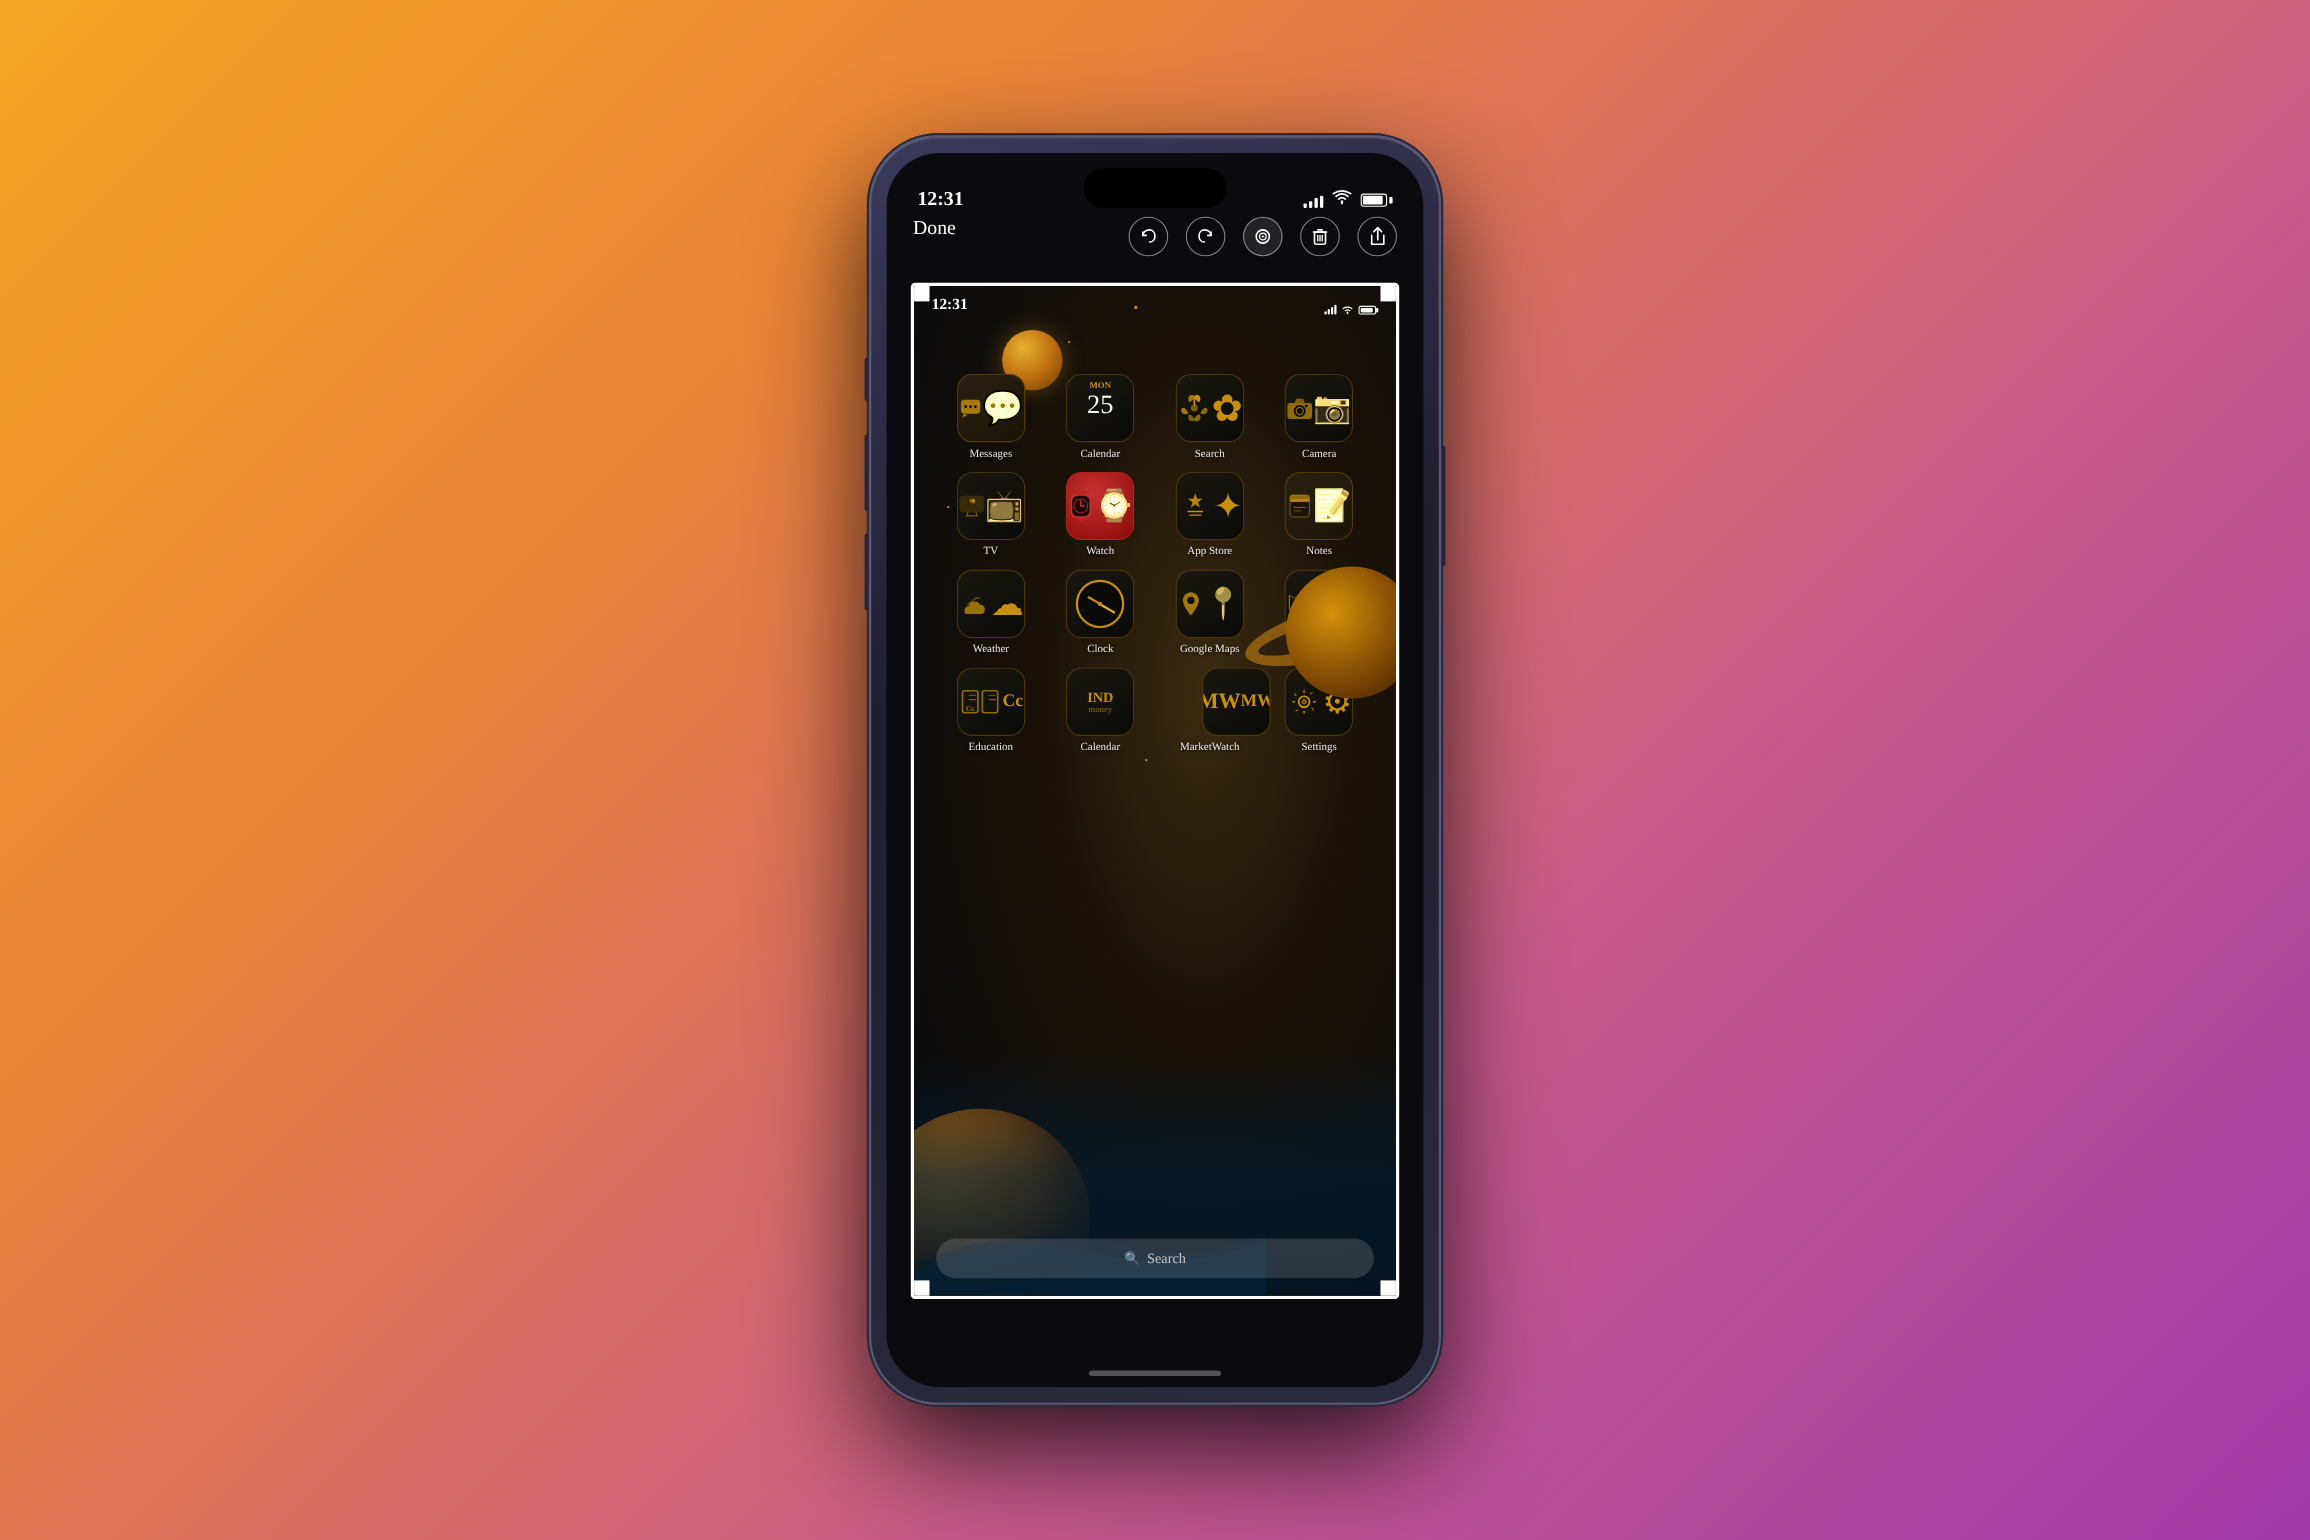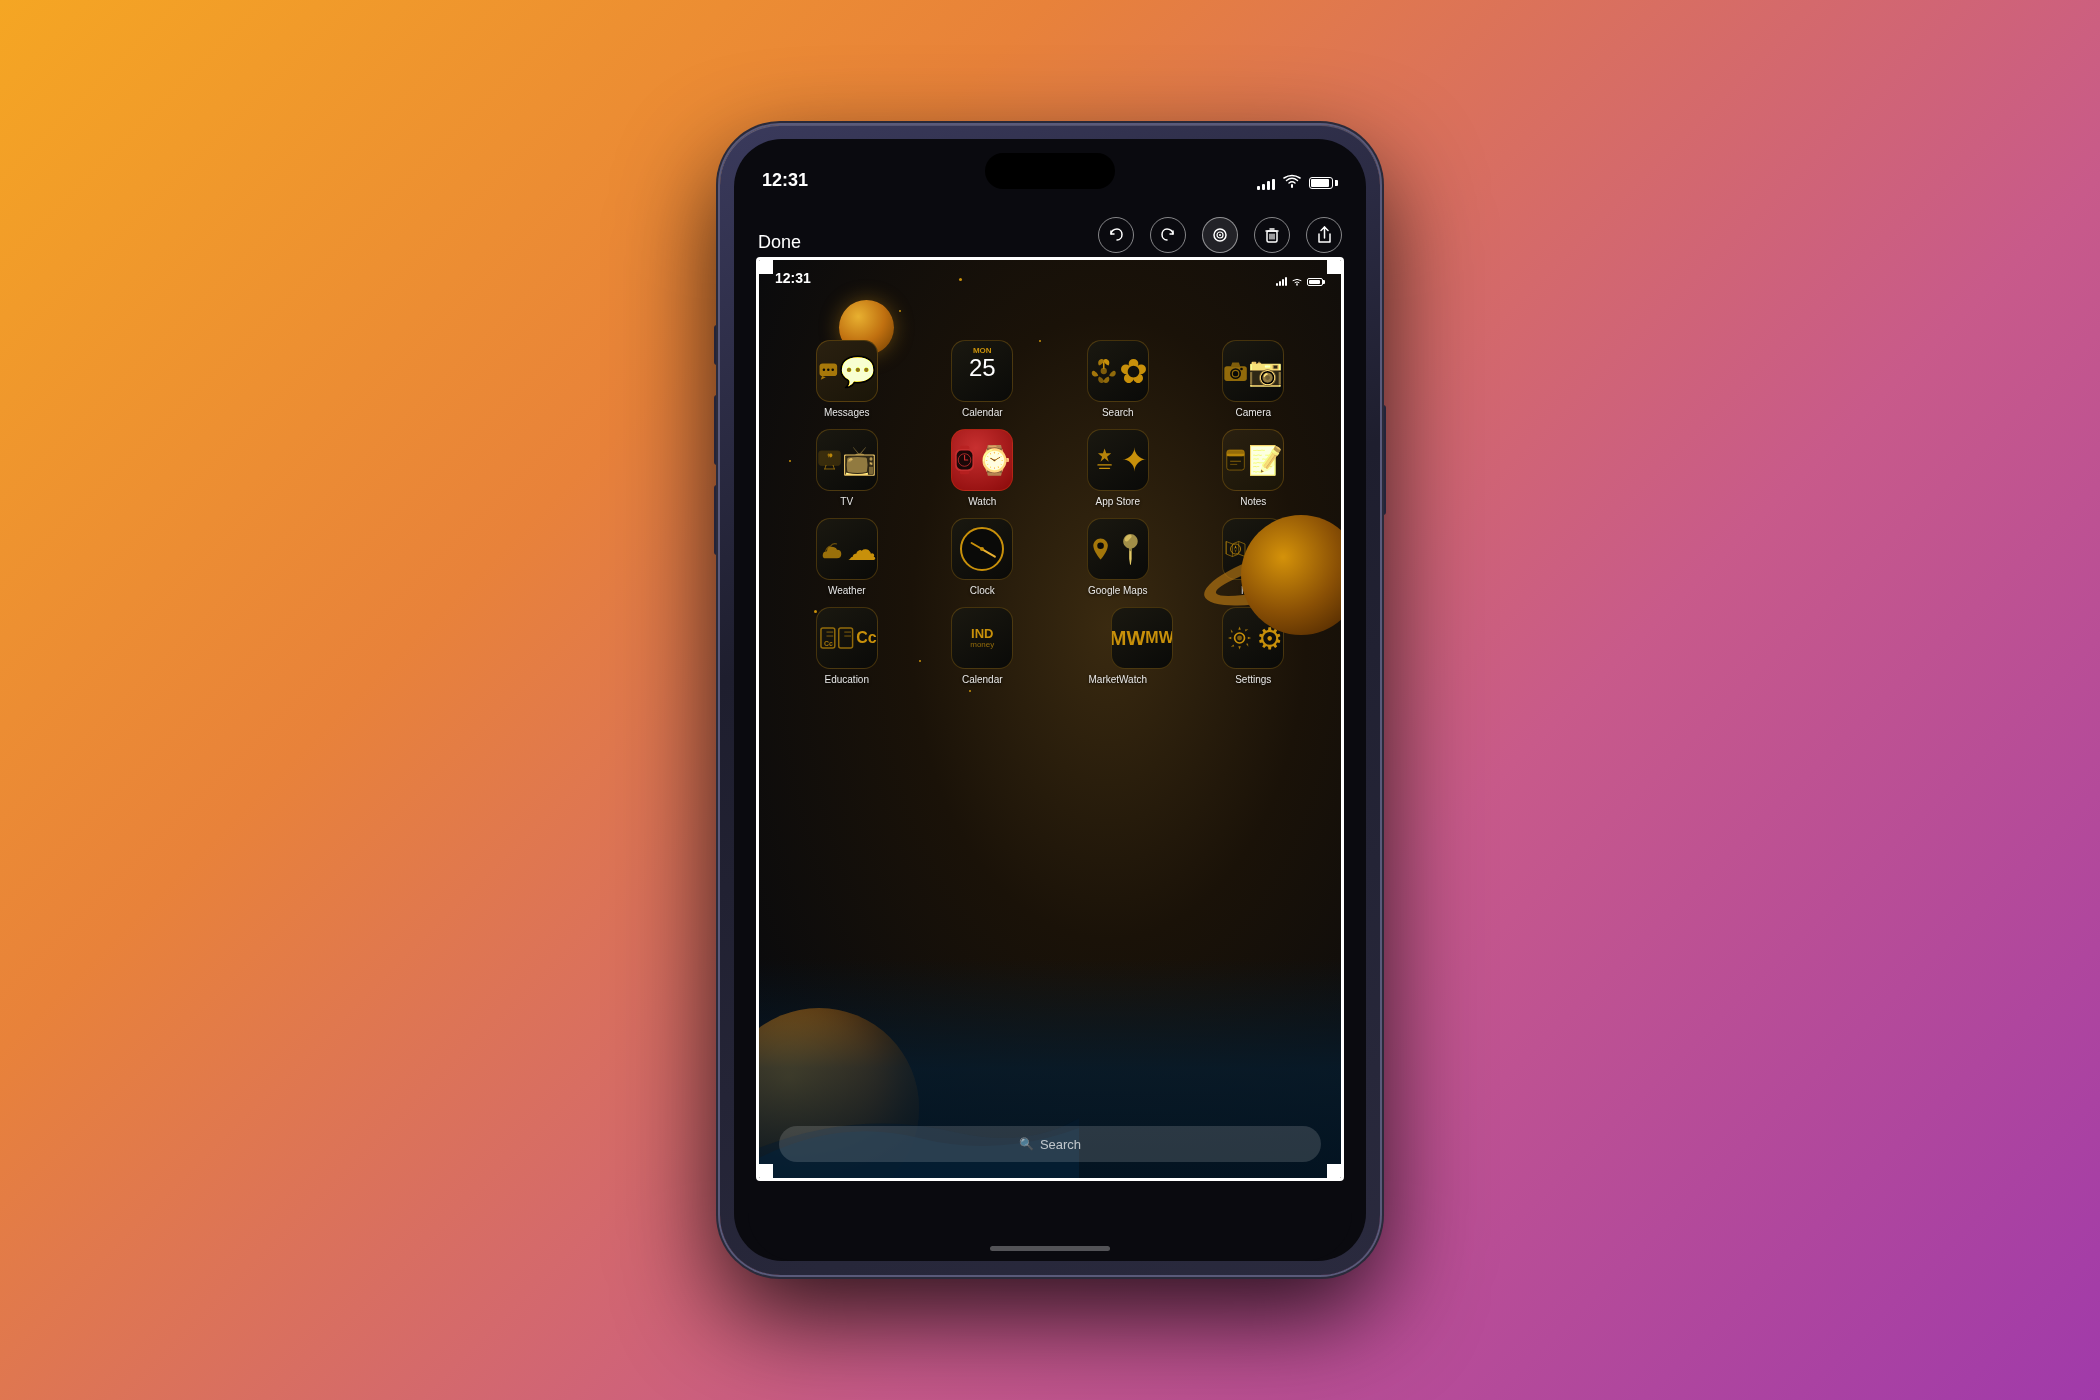--- a/index.html
+++ b/index.html
@@ -9,22 +9,23 @@
       overflow: hidden;
       background: linear-gradient(135deg, #f5a623 0%, #e8823a 30%, #c85a8a 65%, #a03aaa 100%);
       display: flex;
       align-items: center;
       justify-content: center;
       font-family: -apple-system, BlinkMacSystemFont, 'Helvetica Neue', Arial, sans-serif;
     }
 
     .phone-container {
       position: relative;
-      width: 660px;
+      width: 516px;
       height: 1150px;
+      font-family: Liberation Serif, serif;
     }
 
     
     .phone-shell {
       position: absolute;
       top: 0; left: 0;
       width: 100%;
       height: 100%;
       background: linear-gradient(160deg, #3a3a5c 0%, #1e1e2e 40%, #2a2a3e 100%);
       border-radius: 60px;
@@ -164,21 +165,21 @@
     }
 
     
     .toolbar {
       position: absolute;
       top: 58px;
       left: 0;
       right: 0;
       height: 56px;
       display: flex;
-      align-items: flex-end;
+      align-items: flex-start;
       padding: 0 24px;
       gap: 0;
       z-index: 50;
     }
     .toolbar-done {
       font-size: 18px;
       font-weight: 500;
       color: white;
       cursor: pointer;
     }

